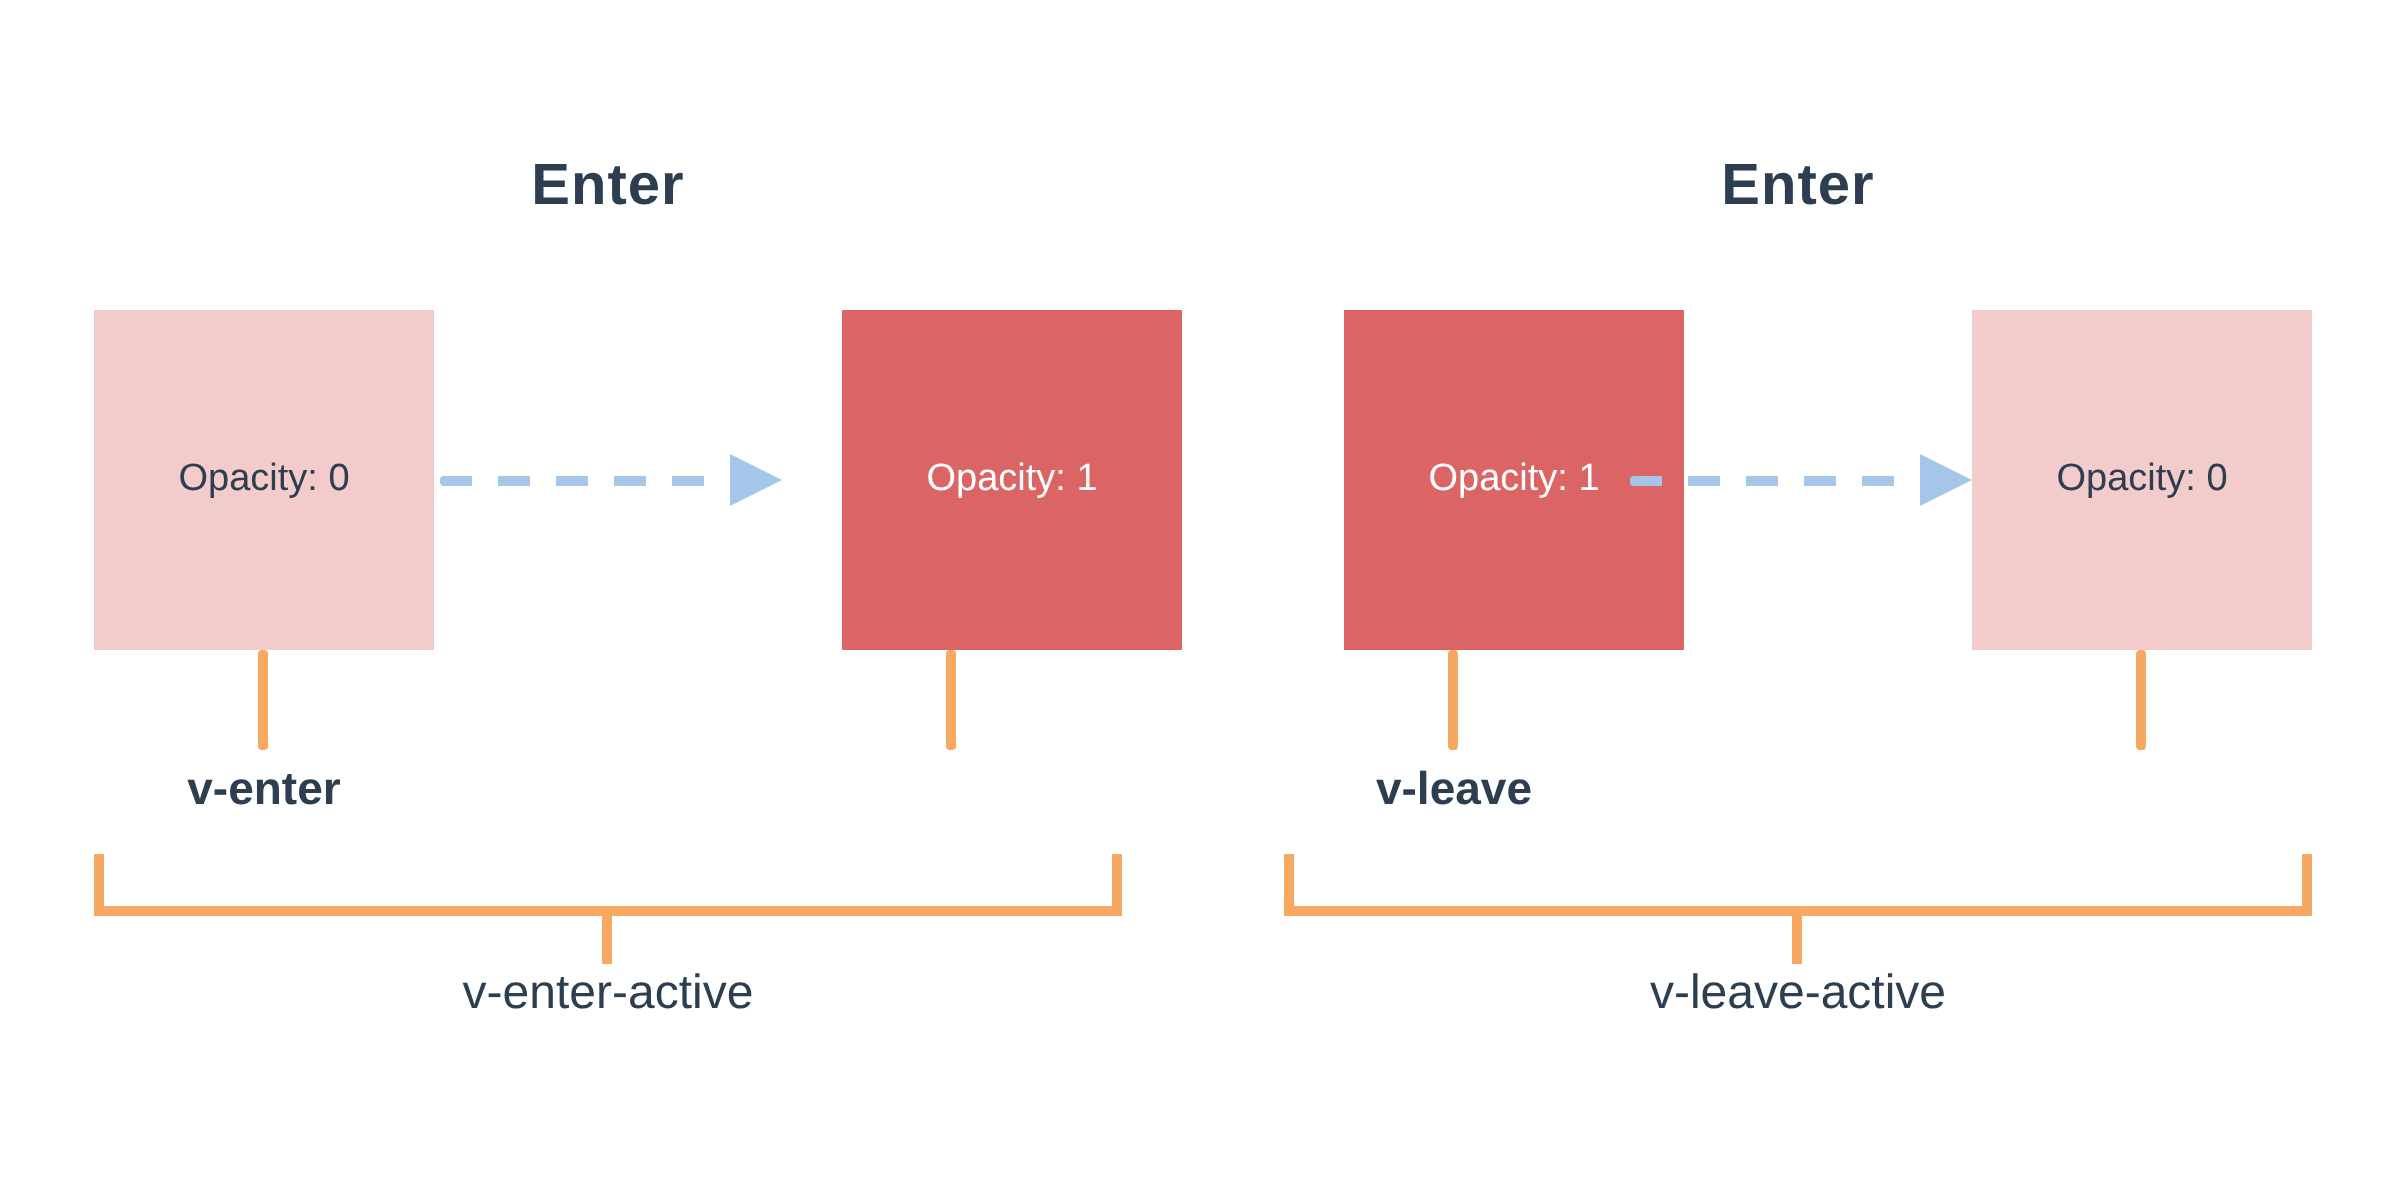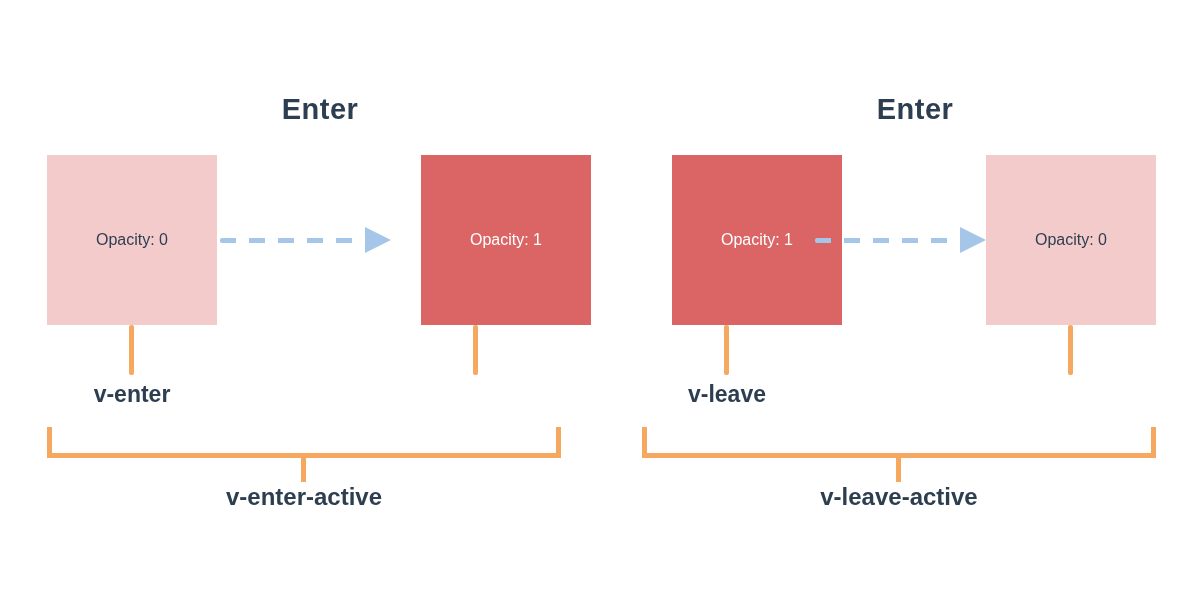--- a/index.html
+++ b/index.html
@@ -6,29 +6,29 @@
   body{
     width:1200px;height:600px;position:relative;overflow:hidden;
     font-family:"Liberation Sans","DejaVu Sans",sans-serif;
   }
   .canvas{position:absolute;inset:0;background:var(--background,#fff);}
   .panel{position:absolute;top:0;width:514px;height:600px;}
   .panel-enter{left:47px;}
   .panel-leave{left:642px;}
 
   .title{
-    position:absolute;top:77px;left:0;width:100%;margin:16px;
+    position:absolute;top:77px;left:0;width:100%;margin:0;
     text-align:center;font-size:29px;font-weight:bold;
     color:var(--text_dark);letter-spacing:0.5px;
   }
 
   .box{
     position:absolute;top:155px;width:170px;height:170px;
     display:flex;align-items:center;justify-content:center;
-    font-size:16px;font-weight:normal;
+    font-size:19px;font-weight:normal;
   }
   .box-from{left:0;}
   .box-to{left:344px;}
   [data-fill="pink"]{background:var(--pink);color:var(--text_dark);}
   [data-fill="red"]{background:var(--red);color:var(--text_light);margin-left:30px;}
 
   .arrow{
     position:absolute;left:173px;top:227px;width:171px;height:26px;
     display:flex;align-items:center;
   }
@@ -64,21 +64,21 @@
     border-left:5px solid var(--orange);
     border-right:5px solid var(--orange);
     border-bottom:5px solid var(--orange);
   }
   .bracket-stem{
     position:absolute;left:254px;top:456px;width:5px;height:26px;
     background:var(--orange);
   }
   .active-label{
     position:absolute;top:483px;left:0;width:100%;text-align:center;
-    font-size:24px;font-weight:bold;color:var(--text_dark);
+    font-size:24px;font-weight:normal;color:var(--text_dark);
   }
 </style>
 </head>
 <body>
 
 <div class="canvas">
 
   <section class="panel panel-enter">
     <h2 class="title">Enter</h2>
 

